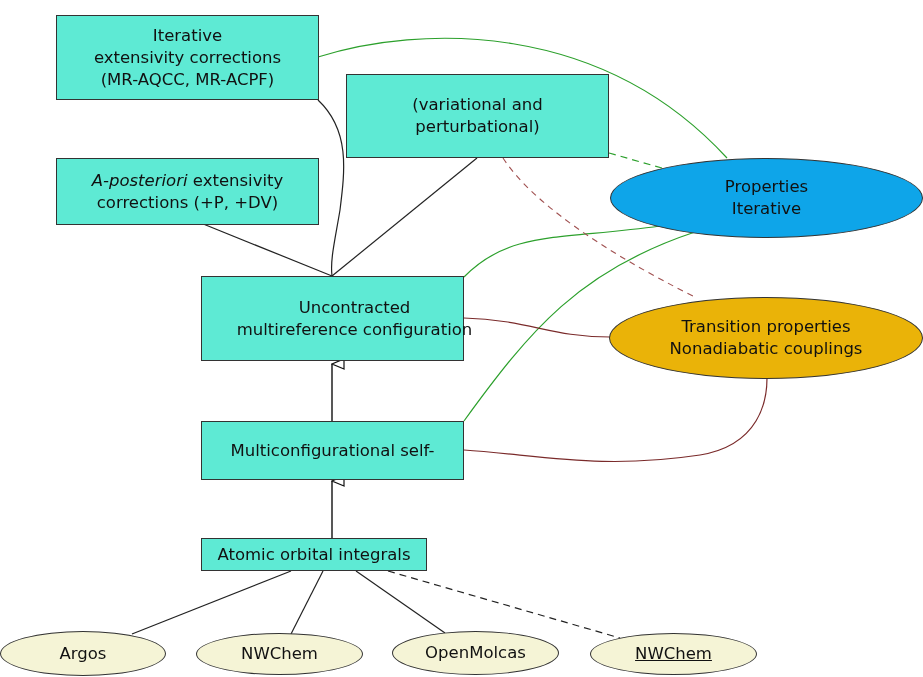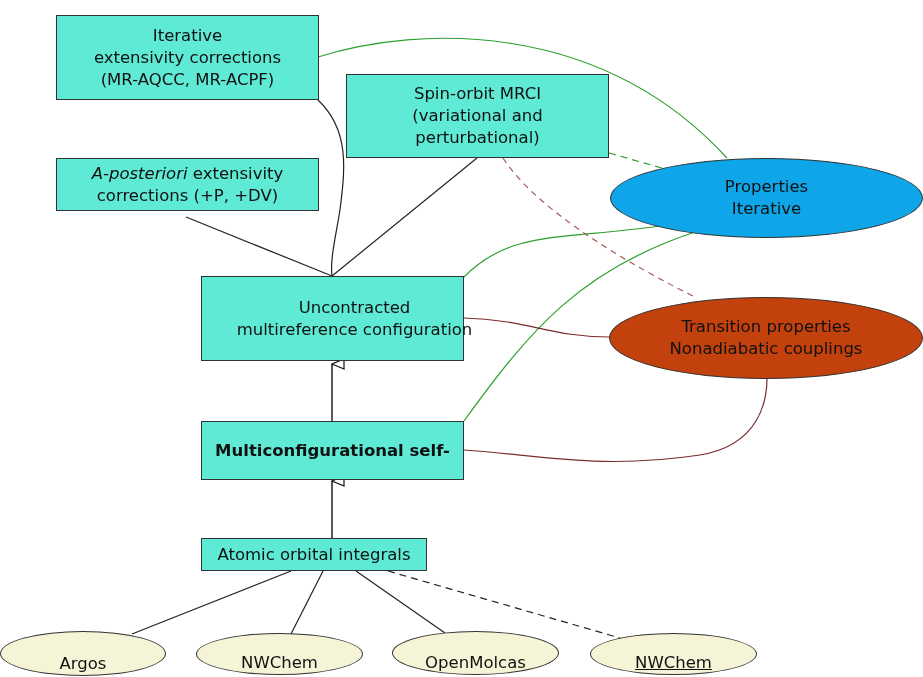--- a/index.html
+++ b/index.html
@@ -5,22 +5,22 @@
   html, body { margin: 0; padding: 0; background: #ffffff; }
   body { width: 923px; height: 677px; position: relative; overflow: hidden;
          font-family: "DejaVu Sans", sans-serif; color: #1a1a1a; }
   svg.edges { position: absolute; left: 0; top: 0; }
   .node { position: absolute; box-sizing: border-box; display: flex;
           align-items: center; justify-content: center; text-align: center;
           font-size: 16.5px; line-height: 22px; color: #111; }
   .box { border: 1.3px solid #333; border-radius: 0; background: #5eead4; }
   .ell { border: 1.3px solid #333; border-radius: 50%; }
   .ell.green { background: #0ea5e9; }
-  .ell.rose { background: #c2410c; }
-  .ell.cream { background: #f5f4d6; align-items: flex-end; }
+  .ell.rose { background: #eab308; }
+  .ell.cream { background: #f5f4d6; }
   .lines span { display: block; white-space: nowrap; }
   em { font-style: italic; }
 </style>
 </head>
 <body>
 
 <svg class="edges" width="923" height="677" viewBox="0 0 923 677">
   <defs>
     <marker id="openarrow" markerWidth="12" markerHeight="14" refX="6" refY="1" orient="auto-start-reverse" markerUnits="userSpaceOnUse">
       <path d="M1,13 L6,1 L11,13 Z" fill="#fff" stroke="#111" stroke-width="1.2"></path>
@@ -50,41 +50,40 @@
 <div class="node box lines" style="left:56px;top:15px;width:263px;height:85px;">
   <div>
     <span>Iterative</span>
     <span>extensivity corrections</span>
     <span>(MR-AQCC, MR-ACPF)</span>
   </div>
 </div>
 
 <div class="node box lines" style="left:346px;top:74px;width:263px;height:84px;">
   <div>
-    <span>Spin-orbit MRCI</span>
     <span>(variational and</span>
     <span>perturbational)</span>
   </div>
 </div>
 
-<div class="node box lines" style="left:56px;top:158px;width:263px;height:53px;">
+<div class="node box lines" style="left:56px;top:158px;width:263px;height:67px;">
   <div>
     <span><em>A-posteriori</em><span style="display:inline"> extensivity</span></span>
     <span>corrections (+P, +DV)</span>
   </div>
 </div>
 
 <div class="node box lines" style="left:201px;top:276px;width:263px;height:85px;padding-left:44px;">
   <div>
     <span>Uncontracted</span>
     <span>multireference configuration</span>
   </div>
 </div>
 
-<div class="node box lines" style="left:201px;top:421px;width:263px;height:59px;font-weight:bold;">
+<div class="node box lines" style="left:201px;top:421px;width:263px;height:59px;">
   <div>
     <span>Multiconfigurational self-</span>
   </div>
 </div>
 
 <div class="node box" style="left:201px;top:538px;width:226px;height:33px;">
   <span>Atomic orbital integrals</span>
 </div>
 
 <div class="node ell green lines" style="left:610px;top:158px;width:313px;height:80px;">

